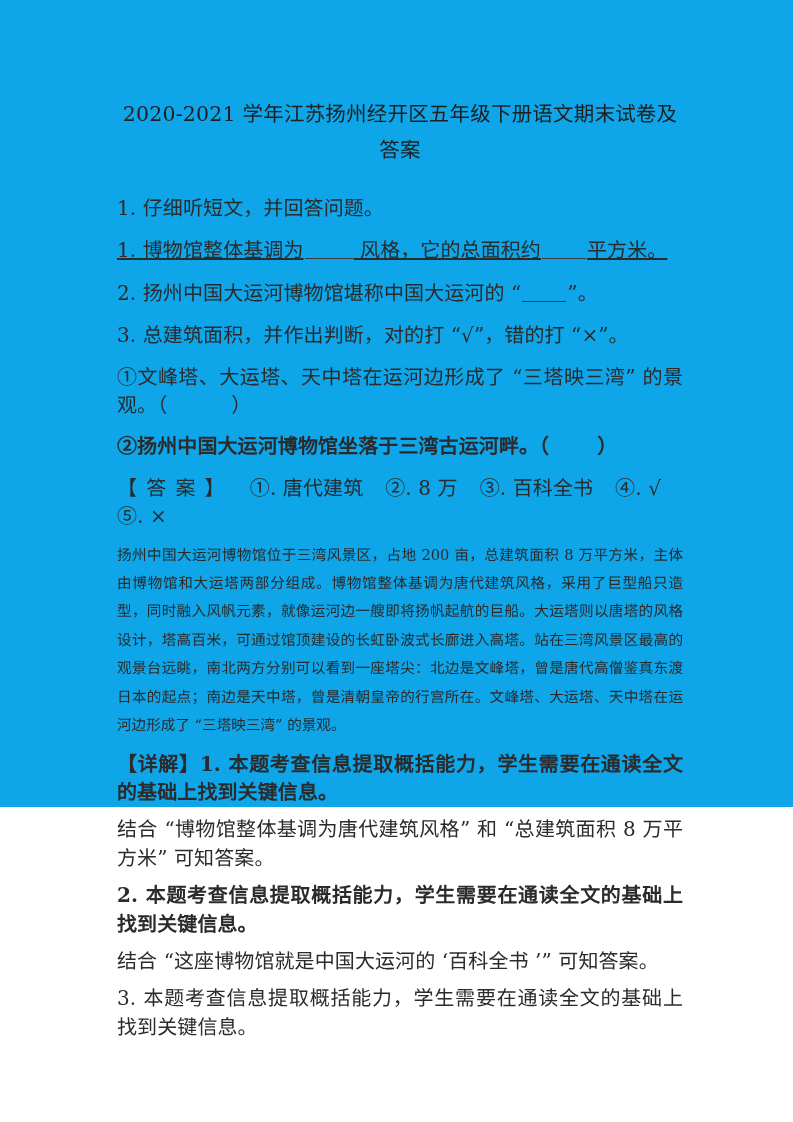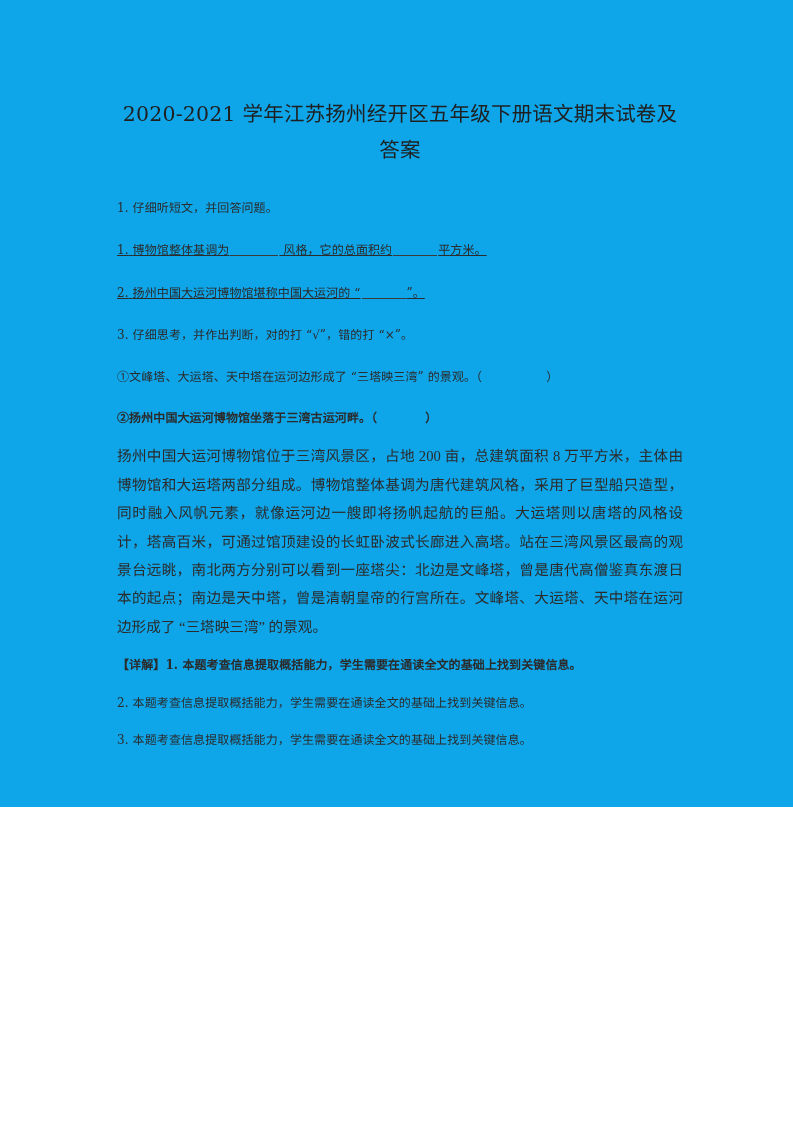--- a/index.html
+++ b/index.html
@@ -37,21 +37,21 @@
     font-weight: normal;
     margin: 0 0 0 0;
     letter-spacing: 0.2px;
     color: #1f1f1f;
   }
   .body-block {
     margin-top: 26px;
   }
   p.line {
     margin: 0;
-    font-size: 12px;
+    font-size: 20px;
     line-height: 28.4px;
     text-align: justify;
     text-justify: inter-ideograph;
     color: #2b2b2b;
     letter-spacing: 0.1px;
   }
   .num-prefix {
     font-family: "DejaVu Serif", "Liberation Serif", serif;
   }
   .blank-fill {
@@ -102,61 +102,70 @@
       <p class="line" style="margin-top:20px;">
         <span class="num-prefix">1.</span>
         <span>仔细听短文，并回答问题。</span>
       </p>
 
       <p class="line" style="margin-top:14px;text-decoration:underline;">
         <span class="num-prefix">1.</span>
         <span>博物馆整体基调为</span><span class="blank-fill"></span><span> 风格，它的总面积约</span><span class="blank-fill short"></span><span>平方米。</span>
       </p>
 
-      <p class="line" style="margin-top:14px;text-decoration:underline;">
+      <p class="line" style="margin-top:14px;">
         <span class="num-prefix">2.</span>
         <span>扬州中国大运河博物馆堪称中国大运河的 “</span><span class="blank-fill short"></span><span>”。</span>
       </p>
 
       <p class="line" style="margin-top:14px;">
         <span class="num-prefix">3.</span>
-        <span>仔细思考，并作出判断，对的打 “√”，错的打 “×”。</span>
+        <span>总建筑面积，并作出判断，对的打 “√”，错的打 “×”。</span>
       </p>
 
       <p class="line" style="margin-top:13px;">
         <span>①</span><span>文峰塔、大运塔、天中塔在运河边形成了 “三塔映三湾” 的景观。（</span><span class="paren-gap"></span><span>）</span>
       </p>
 
       <p class="line" style="margin-top:13px;font-weight:bold;">
         <span>②</span><span>扬州中国大运河博物馆坐落于三湾古运河畔。（</span><span class="paren-gap sm"></span><span>）</span>
       </p>
 
     </div>
 
     <div>
+      <p class="line" style="margin-top:13px;">
+        <span class="ans-label">【答案】</span><span class="ans-item"><span>①.</span> <span>唐代建筑</span></span><span class="ans-item"><span>②.</span> <span>8 万</span></span><span class="ans-item"><span>③.</span> <span>百科全书</span></span><span class="ans-item"><span>④.</span> <span>√</span></span><span class="ans-item"><span>⑤.</span> <span>×</span></span>
+      </p>
 
     </div>
 
     <div>
 
 
-      <p class="para" style="margin-top:10px;font-family:Liberation Serif, serif;">扬州中国大运河博物馆位于三湾风景区，占地 200 亩，总建筑面积 8 万平方米，主体由博物馆和大运塔两部分组成。博物馆整体基调为唐代建筑风格，采用了巨型船只造型，同时融入风帆元素，就像运河边一艘即将扬帆起航的巨船。大运塔则以唐塔的风格设计，塔高百米，可通过馆顶建设的长虹卧波式长廊进入高塔。站在三湾风景区最高的观景台远眺，南北两方分别可以看到一座塔尖：北边是文峰塔，曾是唐代高僧鉴真东渡日本的起点；南边是天中塔，曾是清朝皇帝的行宫所在。文峰塔、大运塔、天中塔在运河边形成了 “三塔映三湾” 的景观。</p>
+      <p class="para" style="margin-top:10px;">扬州中国大运河博物馆位于三湾风景区，占地 200 亩，总建筑面积 8 万平方米，主体由博物馆和大运塔两部分组成。博物馆整体基调为唐代建筑风格，采用了巨型船只造型，同时融入风帆元素，就像运河边一艘即将扬帆起航的巨船。大运塔则以唐塔的风格设计，塔高百米，可通过馆顶建设的长虹卧波式长廊进入高塔。站在三湾风景区最高的观景台远眺，南北两方分别可以看到一座塔尖：北边是文峰塔，曾是唐代高僧鉴真东渡日本的起点；南边是天中塔，曾是清朝皇帝的行宫所在。文峰塔、大运塔、天中塔在运河边形成了 “三塔映三湾” 的景观。</p>
 
 
       <p class="line" style="margin-top:10px;font-weight:bold;">
         <span>【详解】</span><span>1.</span>
         <span>本题考查信息提取概括能力，学生需要在通读全文的基础上找到关键信息。</span>
       </p>
 
+      <p class="line" style="margin-top:9px;">
+        <span>结合 “博物馆整体基调为唐代建筑风格” 和 “总建筑面积 8 万平方米” 可知答案。</span>
+      </p>
 
-      <p class="line" style="margin-top:9px;">
+      <p class="line" style="margin-top:9px;font-weight:bold;">
         <span>2.</span>
         <span>本题考查信息提取概括能力，学生需要在通读全文的基础上找到关键信息。</span>
       </p>
 
+      <p class="line" style="margin-top:9px;">
+        <span>结合 “这座博物馆就是中国大运河的 ‘百科全书 ’” 可知答案。</span>
+      </p>
 
       <p class="line" style="margin-top:9px;">
         <span>3.</span>
         <span>本题考查信息提取概括能力，学生需要在通读全文的基础上找到关键信息。</span>
       </p>
 
     </div>
 
   </div>
 </div>

